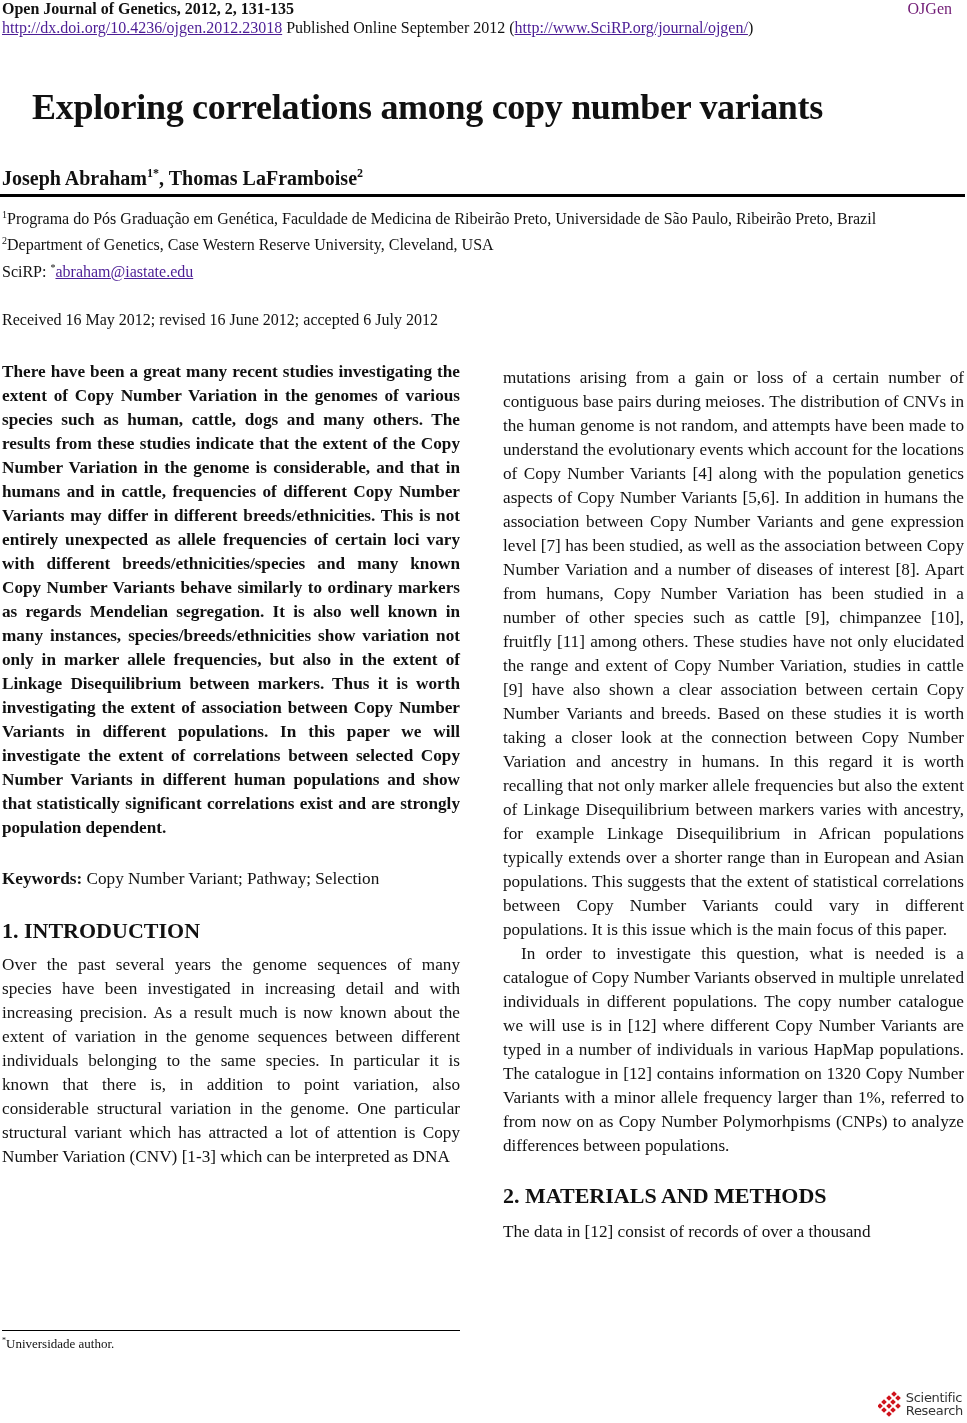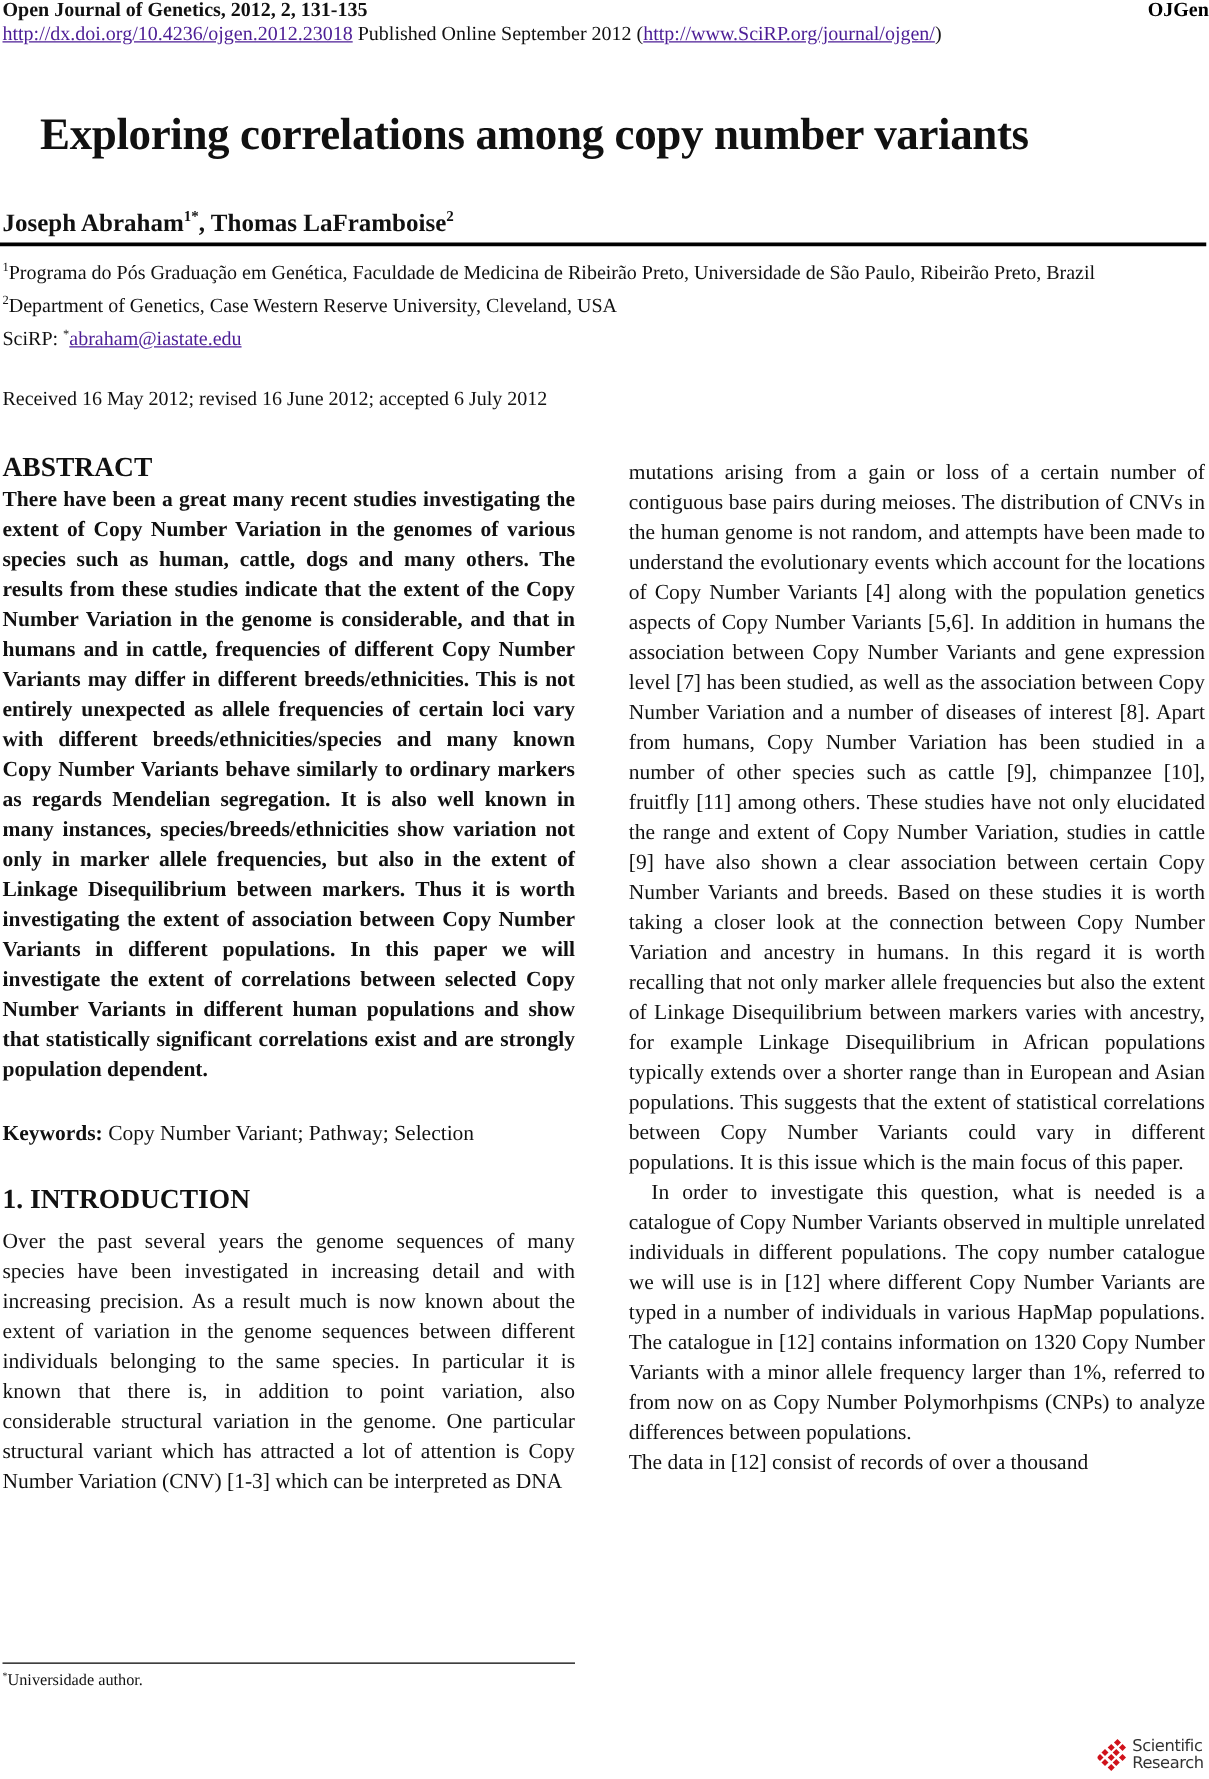--- a/index.html
+++ b/index.html
@@ -5,21 +5,21 @@
   html, body { margin: 0; padding: 0; background: #ffffff; }
   body {
     width: 967px; height: 1423px; position: relative; overflow: hidden;
     font-family: "Liberation Serif", "DejaVu Serif", serif; color: #111;
   }
   a { color: #4c1d95; text-decoration: underline; }
   .abs { position: absolute; }
 
   
   #hdr-journal { left: 2px; top: 0px; font-size: 16px; font-weight: bold; }
-  #hdr-abbr { right: 0; top: 0px; font-size: 16px; font-weight: bold; color: #000000; }
+  #hdr-abbr { right: 15px; top: 0px; font-size: 16px; font-weight: normal; color: #701a75; }
   #hdr-line2 { left: 2px; top: 19px; font-size: 16px; white-space: nowrap; }
 
   #title { left: 2px; top: 86px; font-size: 36px; font-weight: bold; letter-spacing: -0.3px; white-space: nowrap; margin-left: 30px; }
   #authors { left: 2px; top: 166px; font-size: 20px; font-weight: bold; white-space: nowrap; }
   #authors sup { font-size: 12px; }
   #title-rule { left: 0; top: 194px; width: 965px; height: 3px; background: #000; }
 
   #affil { left: 2px; top: 204px; width: 962px; font-size: 16px; line-height: 22px; }
   #affil sup { font-size: 10px; }
   #affil .aff-line { text-align: justify; }
@@ -66,30 +66,30 @@
 <div class="abs" id="title-rule"></div>
 
 <div class="abs" id="affil">
   <div class="aff-line"><sup>1</sup><span>Programa do Pós Graduação em Genética, Faculdade de Medicina de Ribeirão Preto, Universidade de São Paulo, Ribeirão Preto, Brazil</span></div>
   <div><sup>2</sup><span>Department of Genetics, Case Western Reserve University, Cleveland, USA</span></div>
   <div><span>SciRP: </span><sup>*</sup><a href="#">abraham@iastate.edu</a></div>
 </div>
 <div class="abs" id="received">Received 16 May 2012; revised 16 June 2012; accepted 6 July 2012</div>
 
 <div class="col" id="col-left">
-  <p class="h-abstract">ABSTRACT</p>
   <p class="abstract-text">There have been a great many recent studies investigating the extent of Copy Number Variation in the genomes of various species such as human, cattle, dogs and many others. The results from these studies indicate that the extent of the Copy Number Variation in the genome is considerable, and that in humans and in cattle, frequencies of different Copy Number Variants may differ in different breeds/ethnicities. This is not entirely unexpected as allele frequencies of certain loci vary with different breeds/ethnicities/species and many known Copy Number Variants behave similarly to ordinary markers as regards Mendelian segregation. It is also well known in many instances, species/breeds/ethnicities show variation not only in marker allele frequencies, but also in the extent of Linkage Disequilibrium between markers. Thus it is worth investigating the extent of association between Copy Number Variants in different populations. In this paper we will investigate the extent of correlations between selected Copy Number Variants in different human populations and show that statistically significant correlations exist and are strongly population dependent.</p>
   <p class="keywords"><b>Keywords:</b><span> Copy Number Variant; Pathway; Selection</span></p>
   <p class="h-section">1. INTRODUCTION</p>
   <p>Over the past several years the genome sequences of many species have been investigated in increasing detail and with increasing precision. As a result much is now known about the extent of variation in the genome sequences between different individuals belonging to the same species. In particular it is known that there is, in addition to point variation, also considerable structural variation in the genome. One particular structural variant which has attracted a lot of attention is Copy Number Variation (CNV) [1-3] which can be interpreted as DNA</p>
 </div>
 
 <div class="col" id="col-right">
   <p>mutations arising from a gain or loss of a certain number of contiguous base pairs during meioses. The distribution of CNVs in the human genome is not random, and attempts have been made to understand the evolutionary events which account for the locations of Copy Number Variants [4] along with the population genetics aspects of Copy Number Variants [5,6]. In addition in humans the association between Copy Number Variants and gene expression level [7] has been studied, as well as the association between Copy Number Variation and a number of diseases of interest [8]. Apart from humans, Copy Number Variation has been studied in a number of other species such as cattle [9], chimpanzee [10], fruitfly [11] among others. These studies have not only elucidated the range and extent of Copy Number Variation, studies in cattle [9] have also shown a clear association between certain Copy Number Variants and breeds. Based on these studies it is worth taking a closer look at the connection between Copy Number Variation and ancestry in humans. In this regard it is worth recalling that not only marker allele frequencies but also the extent of Linkage Disequilibrium between markers varies with ancestry, for example Linkage Disequilibrium in African populations typically extends over a shorter range than in European and Asian populations. This suggests that the extent of statistical correlations between Copy Number Variants could vary in different populations. It is this issue which is the main focus of this paper.</p>
   <p class="indent">In order to investigate this question, what is needed is a catalogue of Copy Number Variants observed in multiple unrelated individuals in different populations. The copy number catalogue we will use is in [12] where different Copy Number Variants are typed in a number of individuals in various HapMap populations. The catalogue in [12] contains information on 1320 Copy Number Variants with a minor allele frequency larger than 1%, referred to from now on as Copy Number Polymorhpisms (CNPs) to analyze differences between populations.</p>
+  <p class="h-section-right">2. MATERIALS AND METHODS</p>
   <p>The data in [12] consist of records of over a thousand</p>
 </div>
 
 <div class="abs" id="fn-rule"></div>
 <div class="abs" id="footnote"><sup>*</sup><span>Universidade author.</span></div>
 
 <div class="abs" id="open-access">OPEN ACCESS</div>
 <div class="abs" id="logo">
   <svg width="26" height="26" viewBox="0 0 26 26">
     <g fill="#d0121b">

